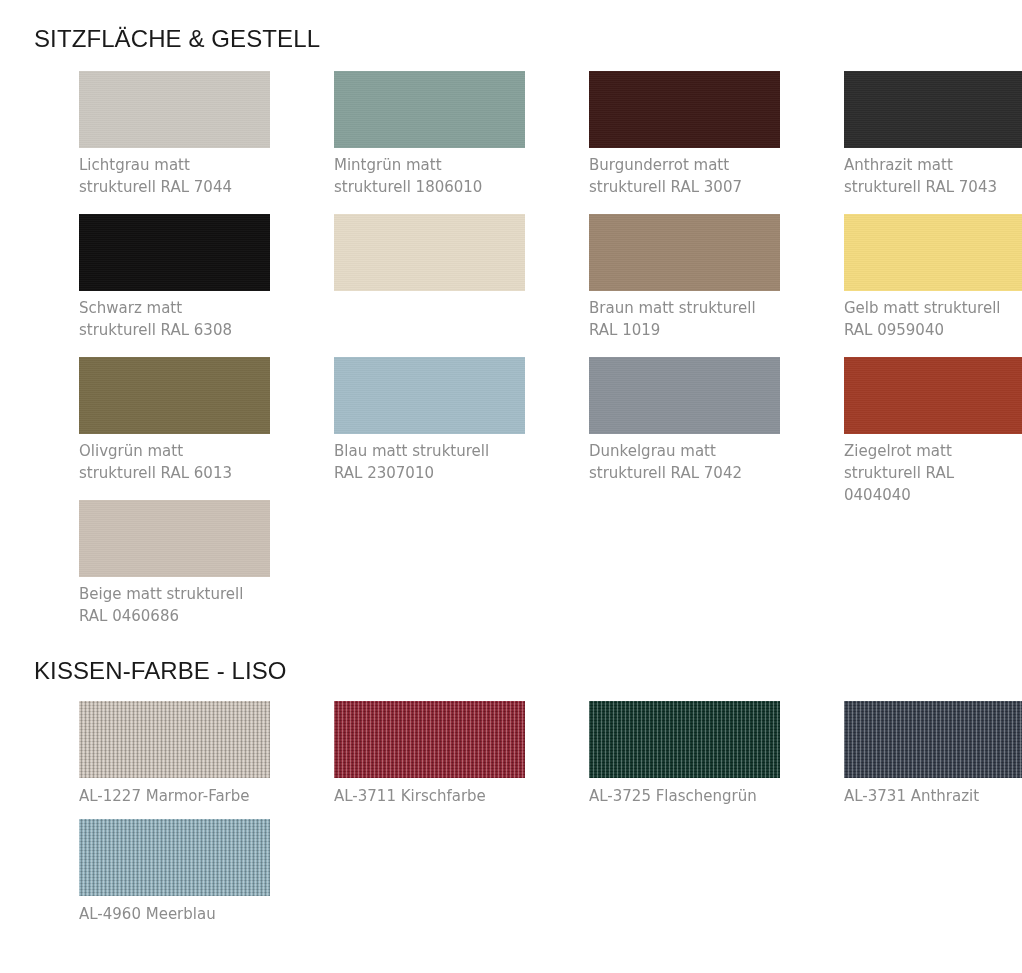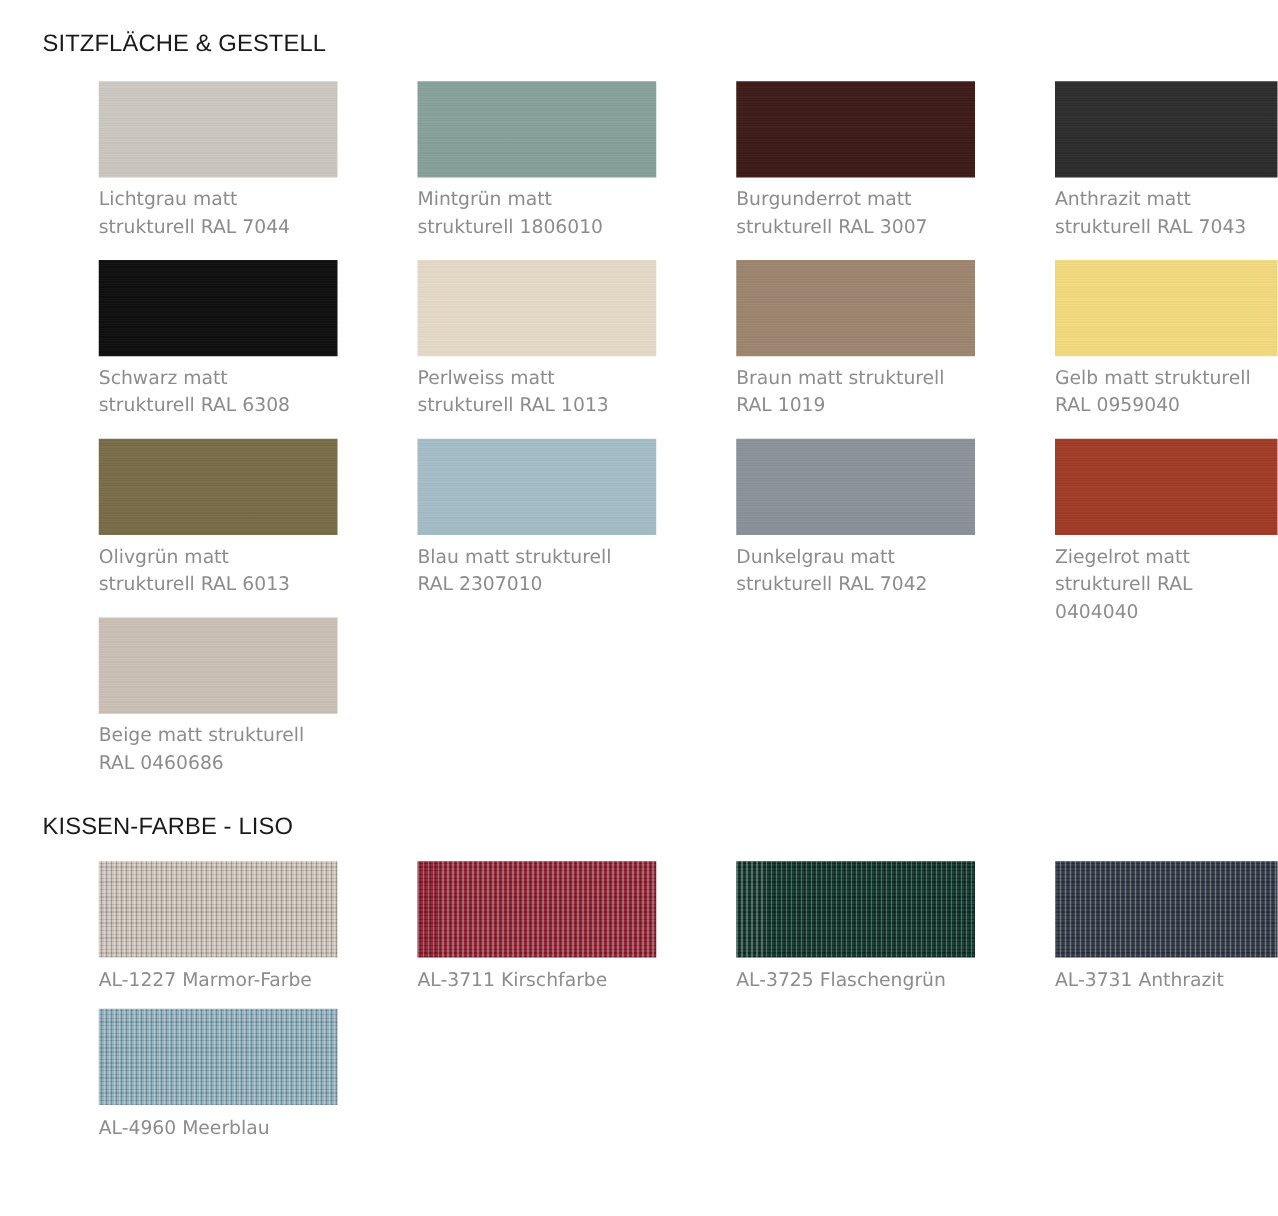--- a/index.html
+++ b/index.html
@@ -20,21 +20,21 @@
   .page {
     position: relative;
     width: 1022px;
     height: 973px;
     padding: 0;
   }
 
   
   .section-title {
     font-family: "Liberation Sans", sans-serif;
-    font-size: 19px;
+    font-size: 24px;
     font-weight: 400;
     color: #1a1a1a;
     letter-spacing: 0.1px;
     margin: 0;
     padding: 0 0 0 34px;
   }
   #section-seat { padding-top: 25px; }
   #section-cushion { padding-top: 14px; }
 
   
@@ -157,22 +157,20 @@
         <div class="swatch-chip" style="background-color: rgb(16, 15, 15);">
           <span class="grain"></span>
         </div>
         <div class="swatch-label">Schwarz matt
 strukturell RAL 6308</div>
       </div>
       <div class="swatch-cell">
         <div class="swatch-chip" style="background-color: rgb(228, 218, 199);">
           <span class="grain"></span>
         </div>
-        <div class="swatch-label">Perlweiss matt
-strukturell RAL 1013</div>
       </div>
       <div class="swatch-cell">
         <div class="swatch-chip" style="background-color: rgb(157, 134, 112);">
           <span class="grain"></span>
         </div>
         <div class="swatch-label">Braun matt strukturell
 RAL 1019</div>
       </div>
       <div class="swatch-cell">
         <div class="swatch-chip" style="background-color: rgb(243, 218, 127);">

